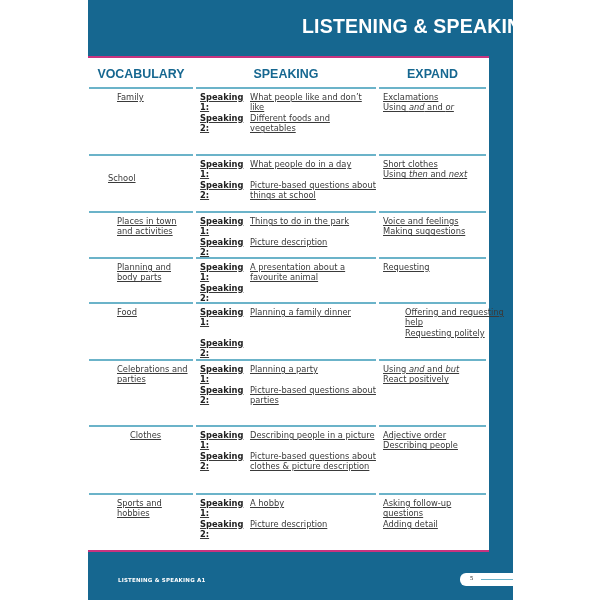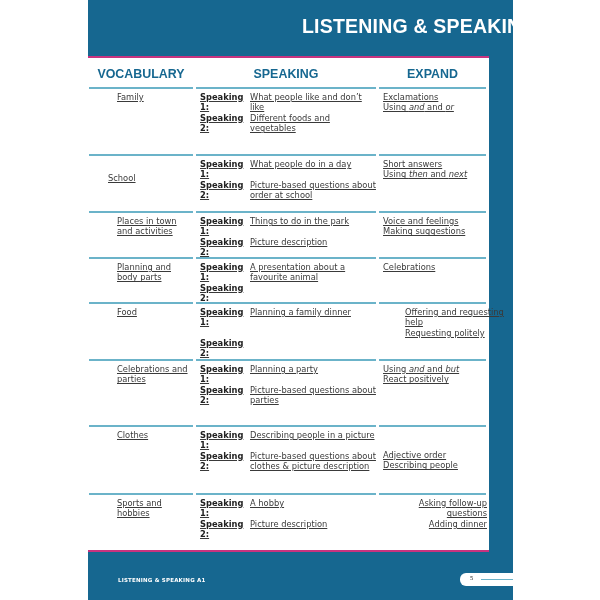--- a/index.html
+++ b/index.html
@@ -52,25 +52,25 @@
     <div class="rule" style="left: 196px; top: 154px; width: 180px;"></div>
     <div class="rule" style="left: 379px; top: 154px; width: 107px;"></div>
     <div class="cell" style="left: 108px; top: 159px; width: 74px; margin-top: 14px;">School</div>
     <div class="cell" style="left: 200px; top: 159px; width: 176px;">
       <div class="sp-row">
         <span class="sp-lab">Speaking 1:</span>
         <span>What people do in a day</span>
       </div>
       <div class="sp-row">
         <span class="sp-lab">Speaking 2:</span>
-        <span>Picture-based questions about order at school</span>
+        <span>Picture-based questions about things at school</span>
       </div>
     </div>
     <div class="cell" style="left: 383px; top: 159px; width: 104px;">
-      <div>Short answers</div>
+      <div>Short clothes</div>
       <div>Using <i>then</i> and <i>next</i></div>
     </div>
     <div class="rule" style="left: 89px; top: 211px; width: 104px;"></div>
     <div class="rule" style="left: 196px; top: 211px; width: 180px;"></div>
     <div class="rule" style="left: 379px; top: 211px; width: 107px;"></div>
     <div class="cell" style="left: 117px; top: 216px; width: 74px;">Places in town and activities</div>
     <div class="cell" style="left: 200px; top: 216px; width: 176px;">
       <div class="sp-row">
         <span class="sp-lab">Speaking 1:</span>
         <span>Things to do in the park</span>
@@ -91,21 +91,21 @@
     <div class="cell" style="left: 200px; top: 262px; width: 176px;">
       <div class="sp-row">
         <span class="sp-lab">Speaking 1:</span>
         <span>A presentation about a favourite animal</span>
       </div>
       <div class="sp-row">
         <span class="sp-lab">Speaking 2:</span>
       </div>
     </div>
     <div class="cell" style="left: 383px; top: 262px; width: 104px;">
-      <div>Celebrations</div>
+      <div>Requesting</div>
     </div>
     <div class="rule" style="left: 89px; top: 302px; width: 104px;"></div>
     <div class="rule" style="left: 196px; top: 302px; width: 180px;"></div>
     <div class="rule" style="left: 379px; top: 302px; width: 107px;"></div>
     <div class="cell" style="left: 117px; top: 307px; width: 74px;">Food</div>
     <div class="cell" style="left: 200px; top: 307px; width: 176px;">
       <div class="sp-row">
         <span class="sp-lab">Speaking 1:</span>
         <span>Planning a family dinner</span>
       </div>
@@ -132,52 +132,52 @@
         <span>Picture-based questions about parties</span>
       </div>
     </div>
     <div class="cell" style="left: 383px; top: 364px; width: 104px;">
       <div>Using <i>and</i> and <i>but</i></div>
       <div>React positively</div>
     </div>
     <div class="rule" style="left: 89px; top: 425px; width: 104px;"></div>
     <div class="rule" style="left: 196px; top: 425px; width: 180px;"></div>
     <div class="rule" style="left: 379px; top: 425px; width: 107px;"></div>
-    <div class="cell" style="left: 117px; top: 430px; width: 74px;">Clothes</div>
+    <div class="cell" style="left: 130px; top: 430px; width: 74px;">Clothes</div>
     <div class="cell" style="left: 200px; top: 430px; width: 176px;">
       <div class="sp-row">
         <span class="sp-lab">Speaking 1:</span>
         <span>Describing people in a picture</span>
       </div>
       <div class="sp-row">
         <span class="sp-lab">Speaking 2:</span>
         <span>Picture-based questions about clothes &amp; picture description</span>
       </div>
     </div>
-    <div class="cell" style="left: 383px; top: 430px; width: 104px; margin-top: 20px;">
+    <div class="cell" style="left: 383px; top: 430px; width: 104px;">
       <div>Adjective order</div>
       <div>Describing people</div>
     </div>
     <div class="rule" style="left: 89px; top: 493px; width: 104px;"></div>
     <div class="rule" style="left: 196px; top: 493px; width: 180px;"></div>
     <div class="rule" style="left: 379px; top: 493px; width: 107px;"></div>
     <div class="cell" style="left: 117px; top: 498px; width: 74px;">Sports and hobbies</div>
     <div class="cell" style="left: 200px; top: 498px; width: 176px;">
       <div class="sp-row">
         <span class="sp-lab">Speaking 1:</span>
         <span>A hobby</span>
       </div>
       <div class="sp-row">
         <span class="sp-lab">Speaking 2:</span>
         <span>Picture description</span>
       </div>
     </div>
-    <div class="cell" style="left: 383px; top: 498px; width: 104px; text-align: right;">
+    <div class="cell" style="left: 383px; top: 498px; width: 104px;">
       <div>Asking follow-up questions</div>
-      <div>Adding dinner</div>
+      <div>Adding detail</div>
     </div>
   </div>
 
 <div class="footer-text">LISTENING &amp; SPEAKING A1</div>
 <div class="pagepill">
   <span class="pagenum">5</span>
   <span class="pageline"></span>
 </div>
 
 </body></html>

